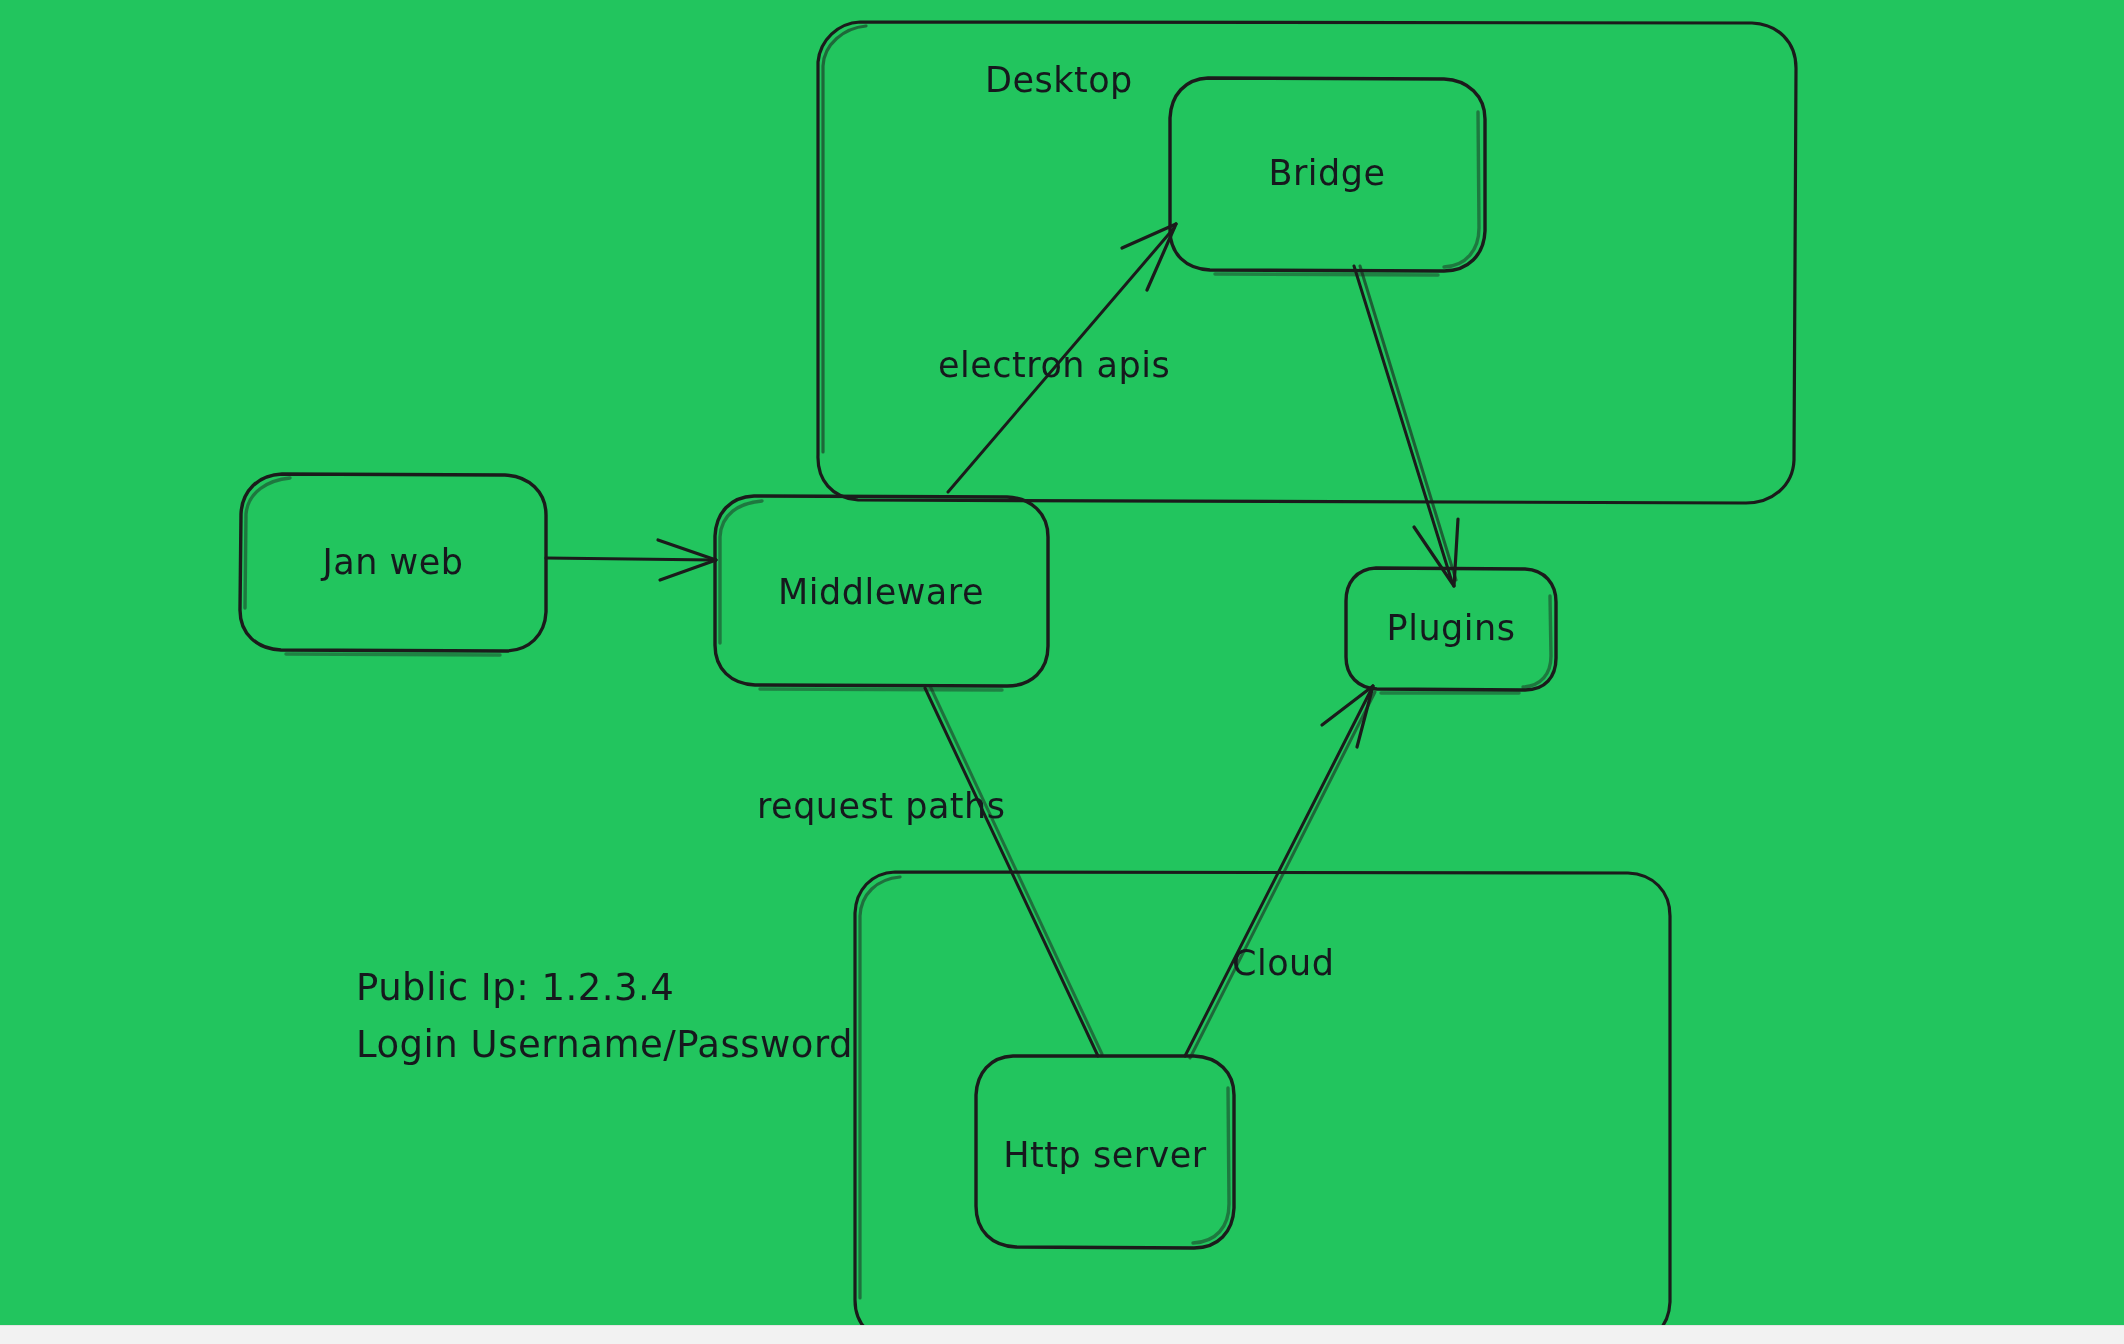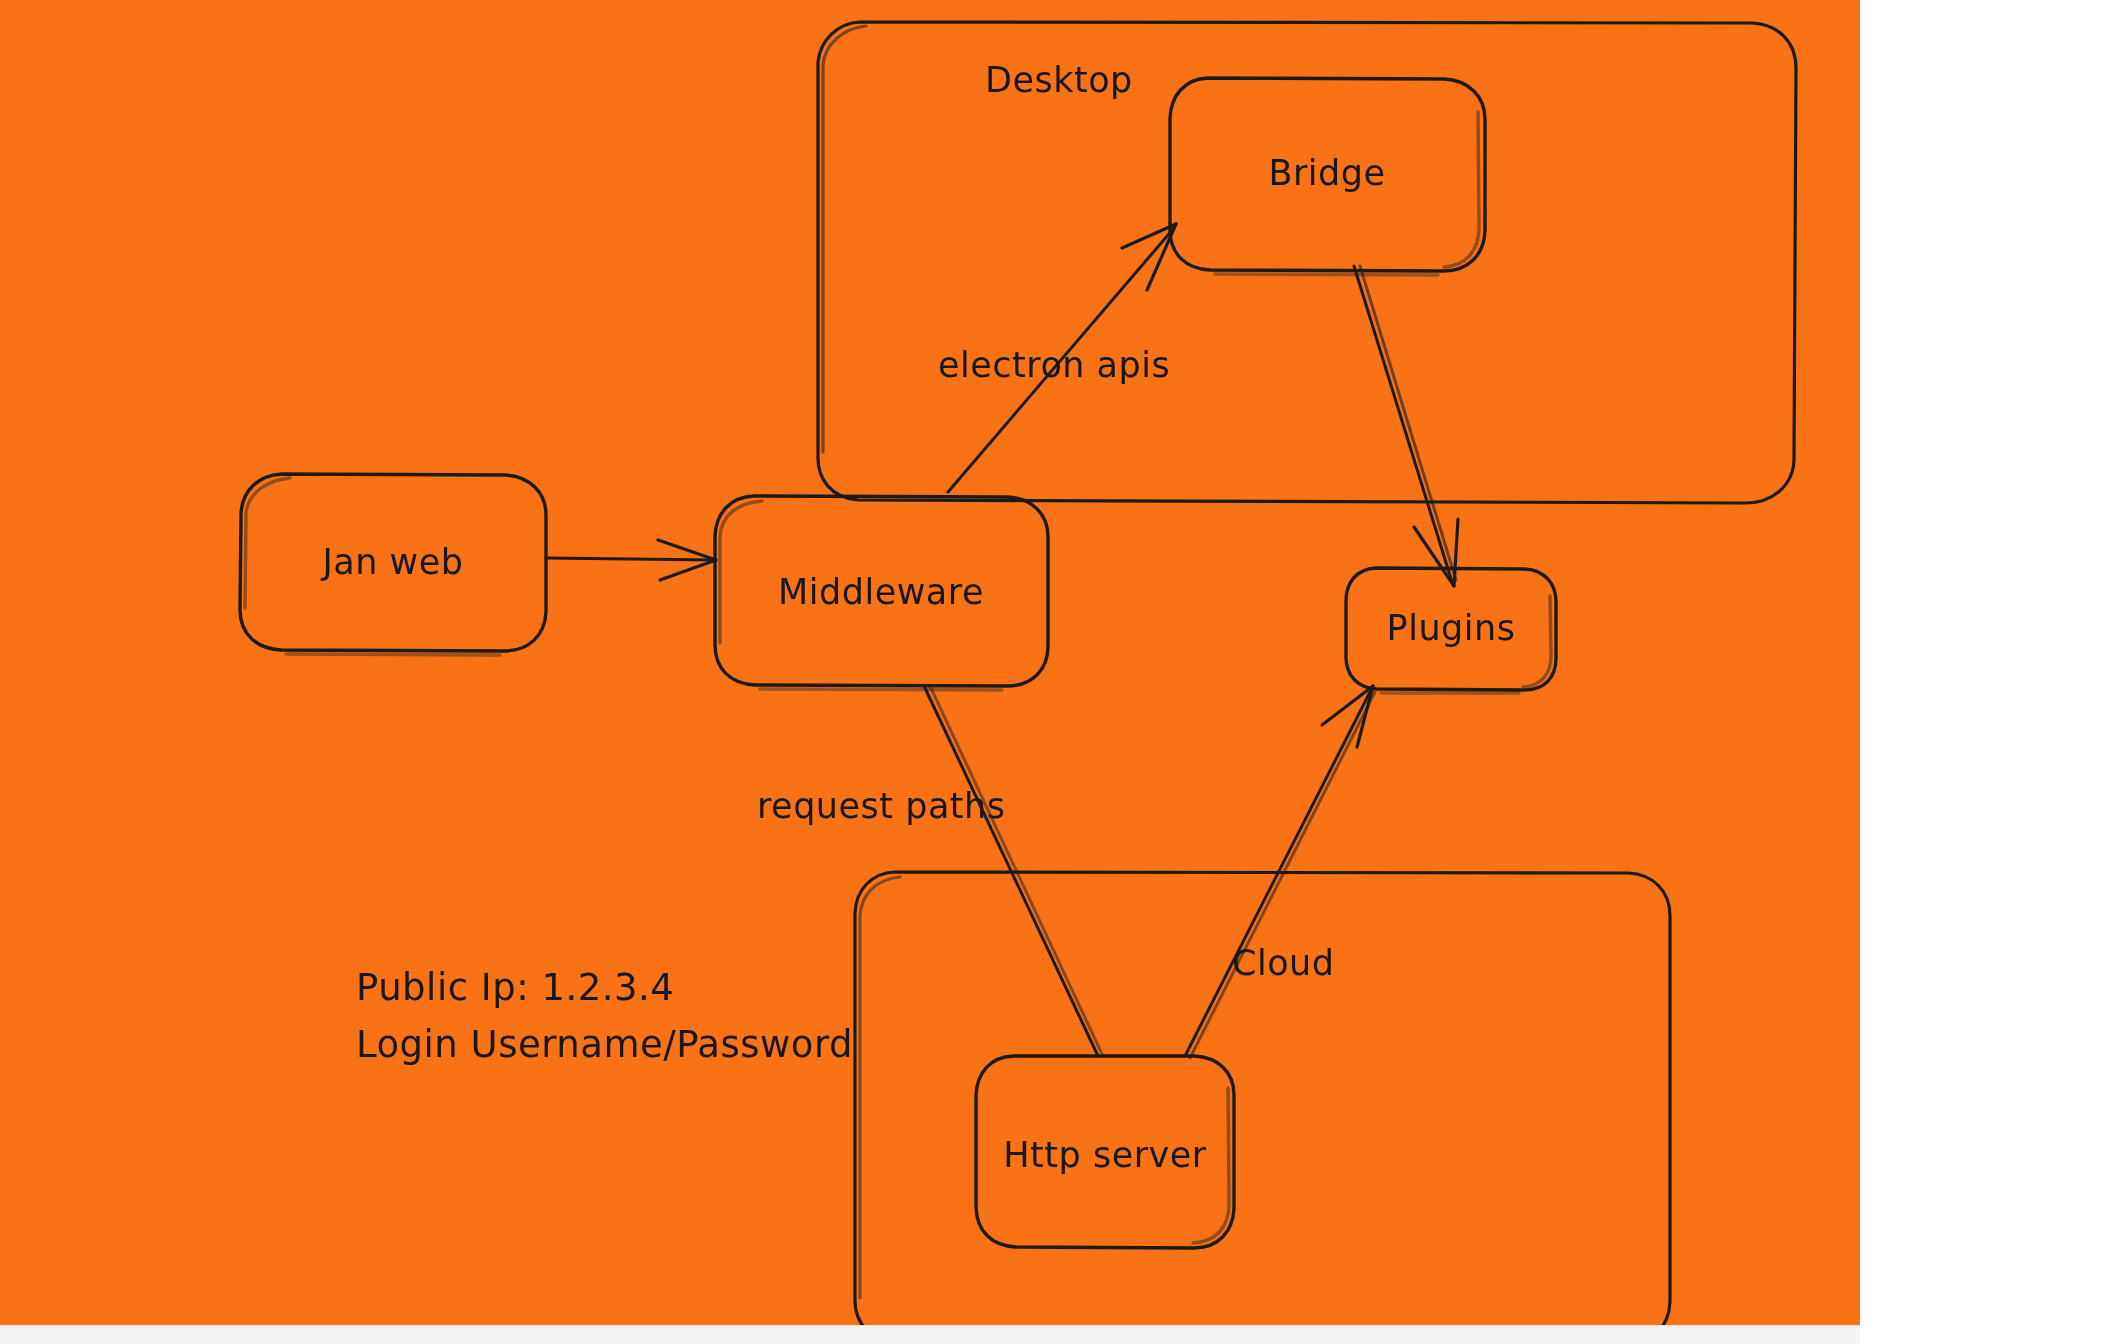--- a/index.html
+++ b/index.html
@@ -2,23 +2,23 @@
 <html><head>
 <meta charset="utf-8">
 <style>
   html, body {
     margin: 0;
     padding: 0;
     background: #ffffff;
   }
   #canvas-wrap {
     position: relative;
-    width: 1860px;
+    width: 2124px;
     height: 1344px;
-    background: #f97316;
+    background: #22c55e;
     overflow: hidden;
     font-family: "DejaVu Sans", sans-serif;
   }
   svg#diagram {
     position: absolute;
     top: 0; left: 0;
     width: 2124px;
     height: 1344px;
   }
   .stroke {

